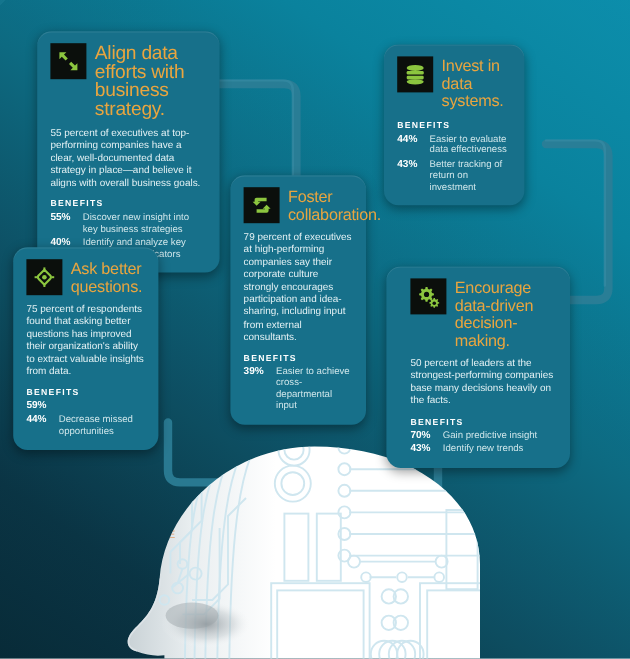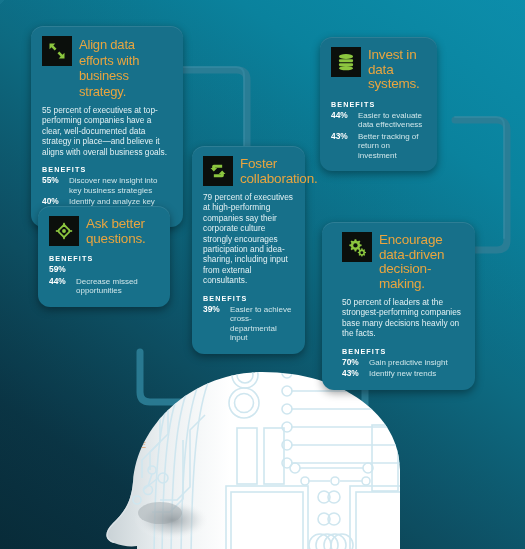--- a/index.html
+++ b/index.html
@@ -43,21 +43,21 @@
   }
   .card-head { display: flex; align-items: flex-start; gap: 7px; }
   .icon-box {
     width: 30px; height: 30px; flex: 0 0 30px;
     background: #0b0f0c;
     display: flex; align-items: center; justify-content: center;
   }
   .icon-box svg { display: block; }
   .card-title {
     color: #e9a53f;
-    font-size: 13px;
+    font-size: 16px;
     line-height: 15.5px;
     font-weight: 400;
     letter-spacing: -0.2px;
     padding-top: 1px;
   }
   .card.small .card-title { font-size: 13.5px; line-height: 14.5px; }
   .card-body {
     margin-top: 6px;
     font-size: 8.3px;
     line-height: 10.4px;
@@ -82,21 +82,21 @@
     font-weight: bold;
     color: #ffffff;
     font-size: 8.4px;
   }
   .benefit-text { color: #cfe6ea; }
 
   
   #card-align        { left: 31px;  top: 26px;  width: 152px; }
   #card-invest       { left: 320px; top: 37px;  width: 117px; }
   #card-foster       { left: 192px; top: 146px; width: 113px; }
-  #card-ask          { left: 38px;  top: 206px; width: 132px; }
+  #card-ask          { left: 11px;  top: 206px; width: 121px; }
   #card-encourage    { left: 322px; top: 222px; width: 153px; padding-left: 20px; }
 </style>
 </head>
 <body>
 
 <div id="stage">
 
   <svg id="pipes" viewBox="0 0 525 549" width="525" height="549">
     <g fill="none" stroke="#2c7e96" stroke-width="7" stroke-linecap="round" opacity="0.92">
       <path d="M 96 70 L 237 70 Q 247 70 247 80 L 247 168"></path>
@@ -310,20 +310,21 @@
           <g fill="#8cc63f">
             <rect x="11" y="2.2" width="2" height="2.6"></rect>
             <rect x="11" y="19.2" width="2" height="2.6"></rect>
             <rect x="2.2" y="11" width="2.6" height="2"></rect>
             <rect x="19.2" y="11" width="2.6" height="2"></rect>
           </g>
         </svg>
       </div>
       <div class="card-title">Ask better questions.</div>
     </div>
+    <div class="card-body">75 percent of respondents found that asking better questions has improved their organization's ability to extract valuable insights from data.</div>
     <div class="benefits-label">BENEFITS</div>
     <div class="benefit-row">
       <span class="benefit-pct">59%</span>
     </div>
     <div class="benefit-row">
       <span class="benefit-pct">44%</span>
       <span class="benefit-text">Decrease missed opportunities</span>
     </div>
   </div>
 

